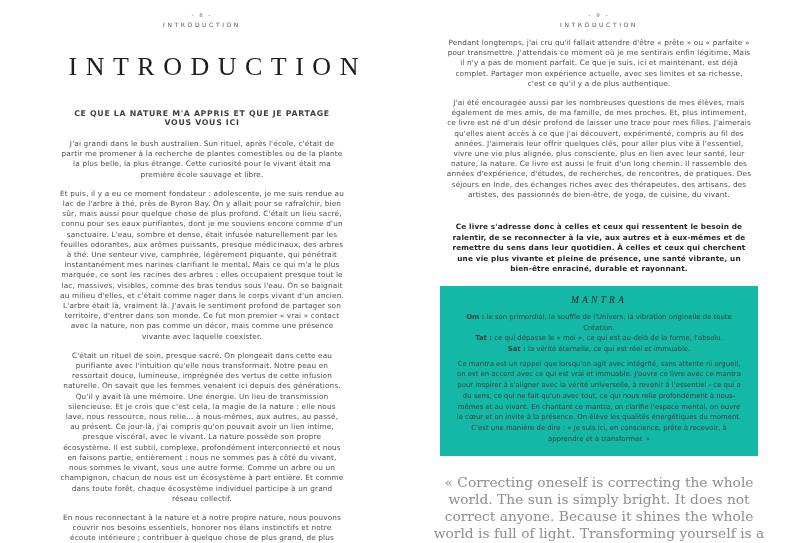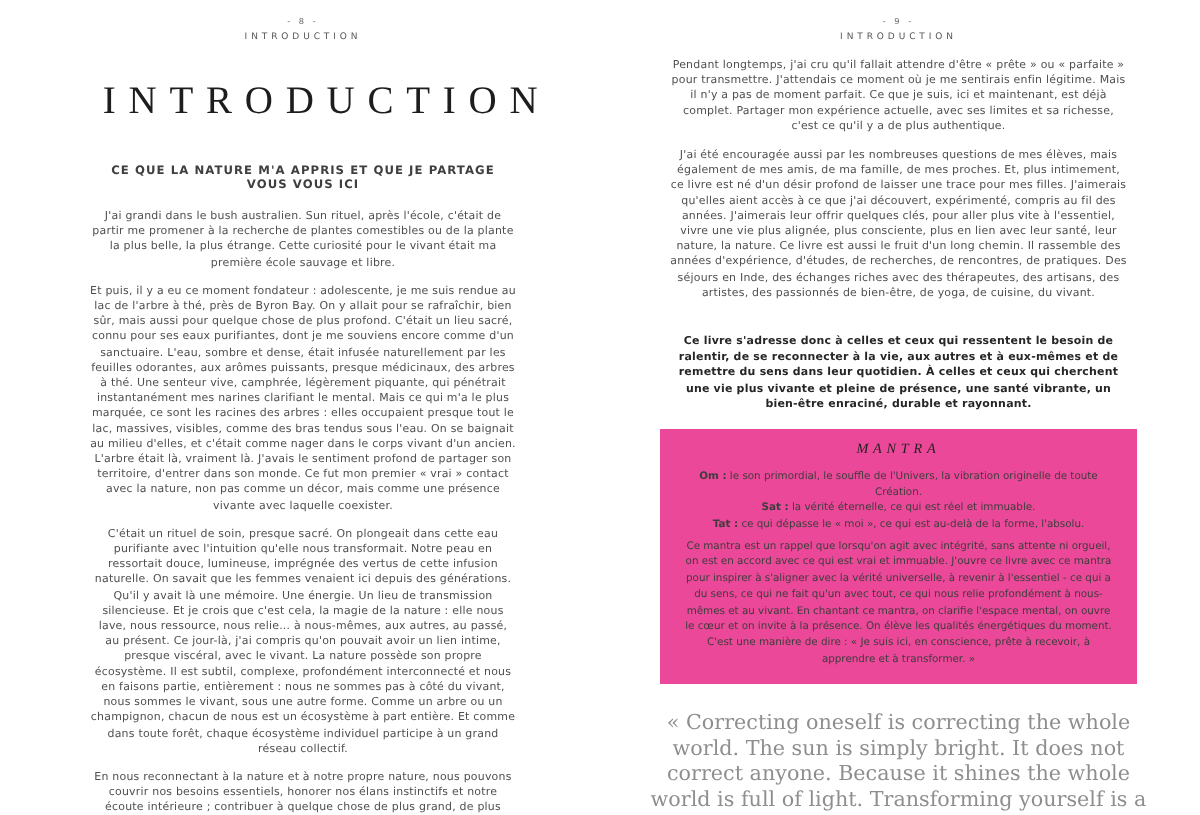--- a/index.html
+++ b/index.html
@@ -35,21 +35,21 @@
   }
   .page-left .body-par.first { margin-top: 12px; }
   .page-right .body-par.first { margin-top: 10px; }
 
   .highlight-par {
     font-size: 7.3px; line-height: 1.45; color: #262626;
     font-weight: bold; letter-spacing: 0.15px; margin: 22px 0 0;
   }
 
   .mantra-box {
-    background: #ec4899; margin: 11px -6px 0; padding: 9px 16px 12px;
+    background: #14b8a6; margin: 11px -6px 0; padding: 9px 16px 12px;
   }
   .mantra-label, .mantra-title {
     font-family: "Liberation Serif", serif; font-style: italic;
     color: #1f1f1f;
   }
   .mantra-label { font-size: 9.5px; letter-spacing: 3.2px; }
   .mantra-title { font-size: 10.5px; letter-spacing: 2.4px; margin-top: 1px; }
   .mantra-defs { margin-top: 7px; }
   .mantra-def { font-size: 6.9px; line-height: 1.55; color: #3d3d3d; }
   .mantra-def .term { font-weight: bold; }
@@ -93,22 +93,22 @@
 
     <p class="body-par first">Pendant longtemps, j'ai cru qu'il fallait attendre d'être « prête » ou « parfaite » pour transmettre. J'attendais ce moment où je me sentirais enfin légitime. Mais il n'y a pas de moment parfait. Ce que je suis, ici et maintenant, est déjà complet. Partager mon expérience actuelle, avec ses limites et sa richesse, c'est ce qu'il y a de plus authentique.</p>
     <p class="body-par">J'ai été encouragée aussi par les nombreuses questions de mes élèves, mais également de mes amis, de ma famille, de mes proches. Et, plus intimement, ce livre est né d'un désir profond de laisser une trace pour mes filles. J'aimerais qu'elles aient accès à ce que j'ai découvert, expérimenté, compris au fil des années. J'aimerais leur offrir quelques clés, pour aller plus vite à l'essentiel, vivre une vie plus alignée, plus consciente, plus en lien avec leur santé, leur nature, la nature. Ce livre est aussi le fruit d'un long chemin. Il rassemble des années d'expérience, d'études, de recherches, de rencontres, de pratiques. Des séjours en Inde, des échanges riches avec des thérapeutes, des artisans, des artistes, des passionnés de bien-être, de yoga, de cuisine, du vivant.</p>
 
     <p class="highlight-par">Ce livre s'adresse donc à celles et ceux qui ressentent le besoin de ralentir, de se reconnecter à la vie, aux autres et à eux-mêmes et de remettre du sens dans leur quotidien. À celles et ceux qui cherchent une vie plus vivante et pleine de présence, une santé vibrante, un bien-être enraciné, durable et rayonnant.</p>
 
     <div class="mantra-box">
       <div class="mantra-label">MANTRA</div>
       <div class="mantra-defs">
         <div class="mantra-def"><span class="term">Om :</span><span> le son primordial, le souffle de l'Univers, la vibration originelle de toute Création.</span></div>
+        <div class="mantra-def"><span class="term">Tat :</span><span> ce qui dépasse le « moi », ce qui est au-delà de la forme, l'absolu.</span></div>
         <div class="mantra-def"><span class="term">Sat :</span><span> la vérité éternelle, ce qui est réel et immuable.</span></div>
-        <div class="mantra-def"><span class="term">Tat :</span><span> ce qui dépasse le « moi », ce qui est au-delà de la forme, l'absolu.</span></div>
       </div>
       <div class="mantra-body">Ce mantra est un rappel que lorsqu'on agit avec intégrité, sans attente ni orgueil, on est en accord avec ce qui est vrai et immuable. J'ouvre ce livre avec ce mantra pour inspirer à s'aligner avec la vérité universelle, à revenir à l'essentiel - ce qui a du sens, ce qui ne fait qu'un avec tout, ce qui nous relie profondément à nous-mêmes et au vivant. En chantant ce mantra, on clarifie l'espace mental, on ouvre le cœur et on invite à la présence. On élève les qualités énergétiques du moment. C'est une manière de dire : « Je suis ici, en conscience, prête à recevoir, à apprendre et à transformer. »</div>
     </div>
 
     <div class="script-quote">« Correcting oneself is correcting the whole world. The sun is simply bright. It does not correct anyone. Because it shines the whole world is full of light. Transforming yourself is a means of giving light to the whole world*. »</div>
 
   </div>
 
 </div>
 

